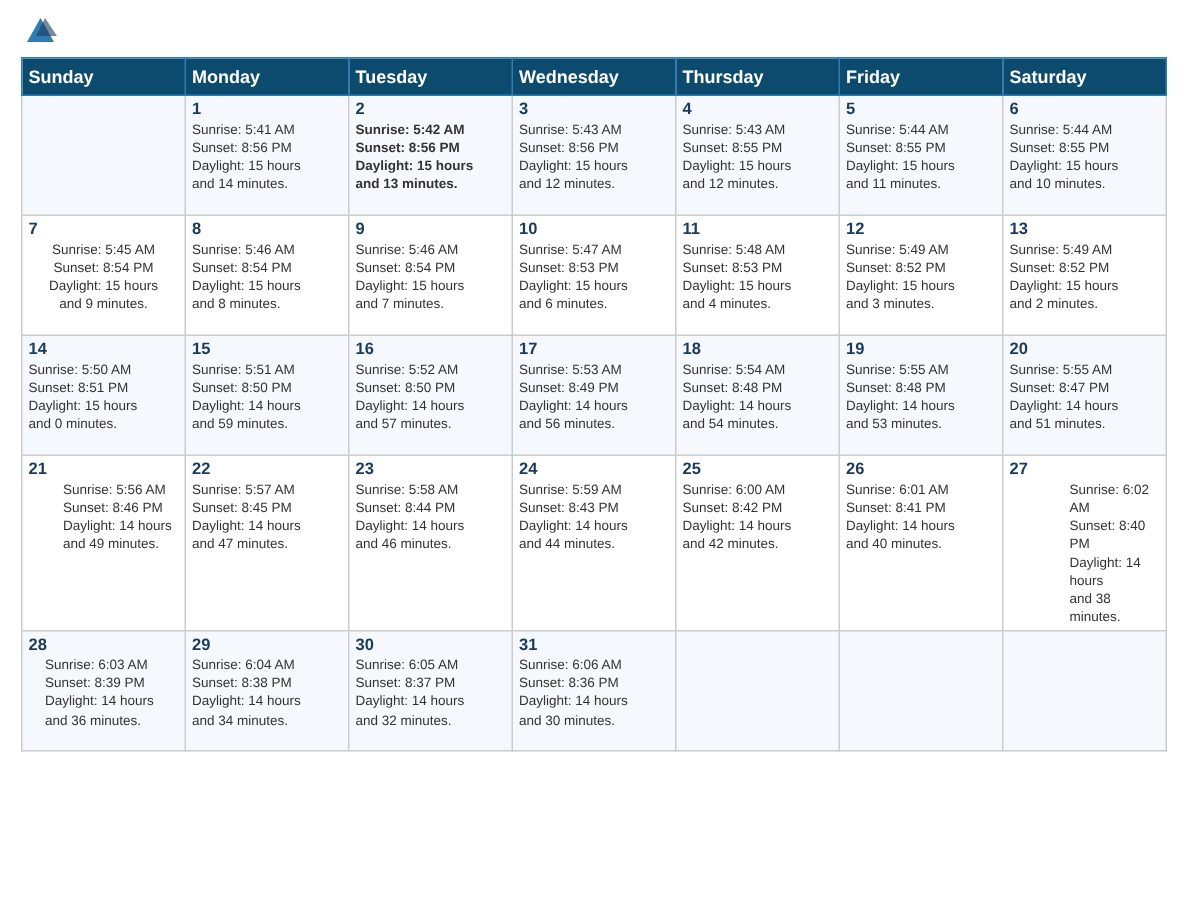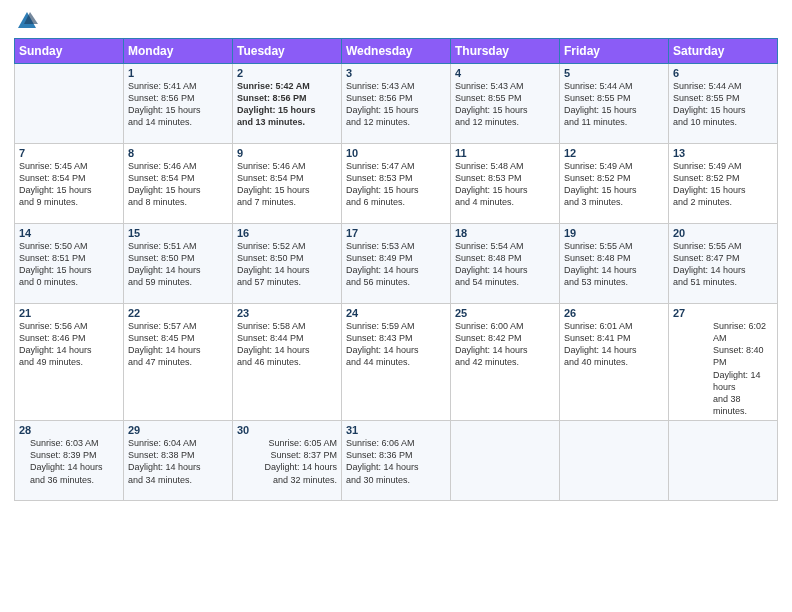--- a/index.html
+++ b/index.html
@@ -56,21 +56,21 @@
     .location {
       font-size: 14px;
       color: #333;
     }
     table {
       width: 100%;
       border-collapse: collapse;
       table-layout: fixed;
     }
     thead tr th {
-      background-color: #8b5cf6;
+      background-color: #0c4a6e;
       color: white;
       font-size: 12px;
       font-weight: bold;
       padding: 5px 4px;
       text-align: left;
       border: 1px solid #2e7db5;
     }
     tbody tr td {
       border: 1px solid #ccc;
       vertical-align: top;
@@ -175,21 +175,21 @@
             <span class="day-number">6</span>
             <div class="cell-content" style="white-space: pre-line;">Sunrise: 5:44 AM
 Sunset: 8:55 PM
 Daylight: 15 hours
 and 10 minutes.</div>
           </td>
         </tr>
         <tr>
           <td>
             <span class="day-number">7</span>
-            <div class="cell-content" style="white-space: pre-line;">Sunrise: 5:45 AM
+            <div class="cell-content" style="white-space: pre-line; text-align: center;">Sunrise: 5:45 AM
 Sunset: 8:54 PM
 Daylight: 15 hours
 and 9 minutes.</div>
           </td>
           <td>
             <span class="day-number">8</span>
             <div class="cell-content" style="white-space: pre-line;">Sunrise: 5:46 AM
 Sunset: 8:54 PM
 Daylight: 15 hours
 and 8 minutes.</div>
@@ -277,21 +277,21 @@
             <span class="day-number">20</span>
             <div class="cell-content" style="white-space: pre-line;">Sunrise: 5:55 AM
 Sunset: 8:47 PM
 Daylight: 14 hours
 and 51 minutes.</div>
           </td>
         </tr>
         <tr>
           <td>
             <span class="day-number">21</span>
-            <div class="cell-content" style="white-space: pre-line;">Sunrise: 5:56 AM
+            <div class="cell-content" style="white-space: pre-line; margin-left: 23px;">Sunrise: 5:56 AM
 Sunset: 8:46 PM
 Daylight: 14 hours
 and 49 minutes.</div>
           </td>
           <td>
             <span class="day-number">22</span>
             <div class="cell-content" style="white-space: pre-line;">Sunrise: 5:57 AM
 Sunset: 8:45 PM
 Daylight: 14 hours
 and 47 minutes.</div>
@@ -342,21 +342,21 @@
           </td>
           <td>
             <span class="day-number">29</span>
             <div class="cell-content" style="white-space: pre-line;">Sunrise: 6:04 AM
 Sunset: 8:38 PM
 Daylight: 14 hours
 and 34 minutes.</div>
           </td>
           <td>
             <span class="day-number">30</span>
-            <div class="cell-content" style="white-space: pre-line; text-align: right;">Sunrise: 6:05 AM
+            <div class="cell-content" style="white-space: pre-line;">Sunrise: 6:05 AM
 Sunset: 8:37 PM
 Daylight: 14 hours
 and 32 minutes.</div>
           </td>
           <td>
             <span class="day-number">31</span>
             <div class="cell-content" style="white-space: pre-line;">Sunrise: 6:06 AM
 Sunset: 8:36 PM
 Daylight: 14 hours
 and 30 minutes.</div>

